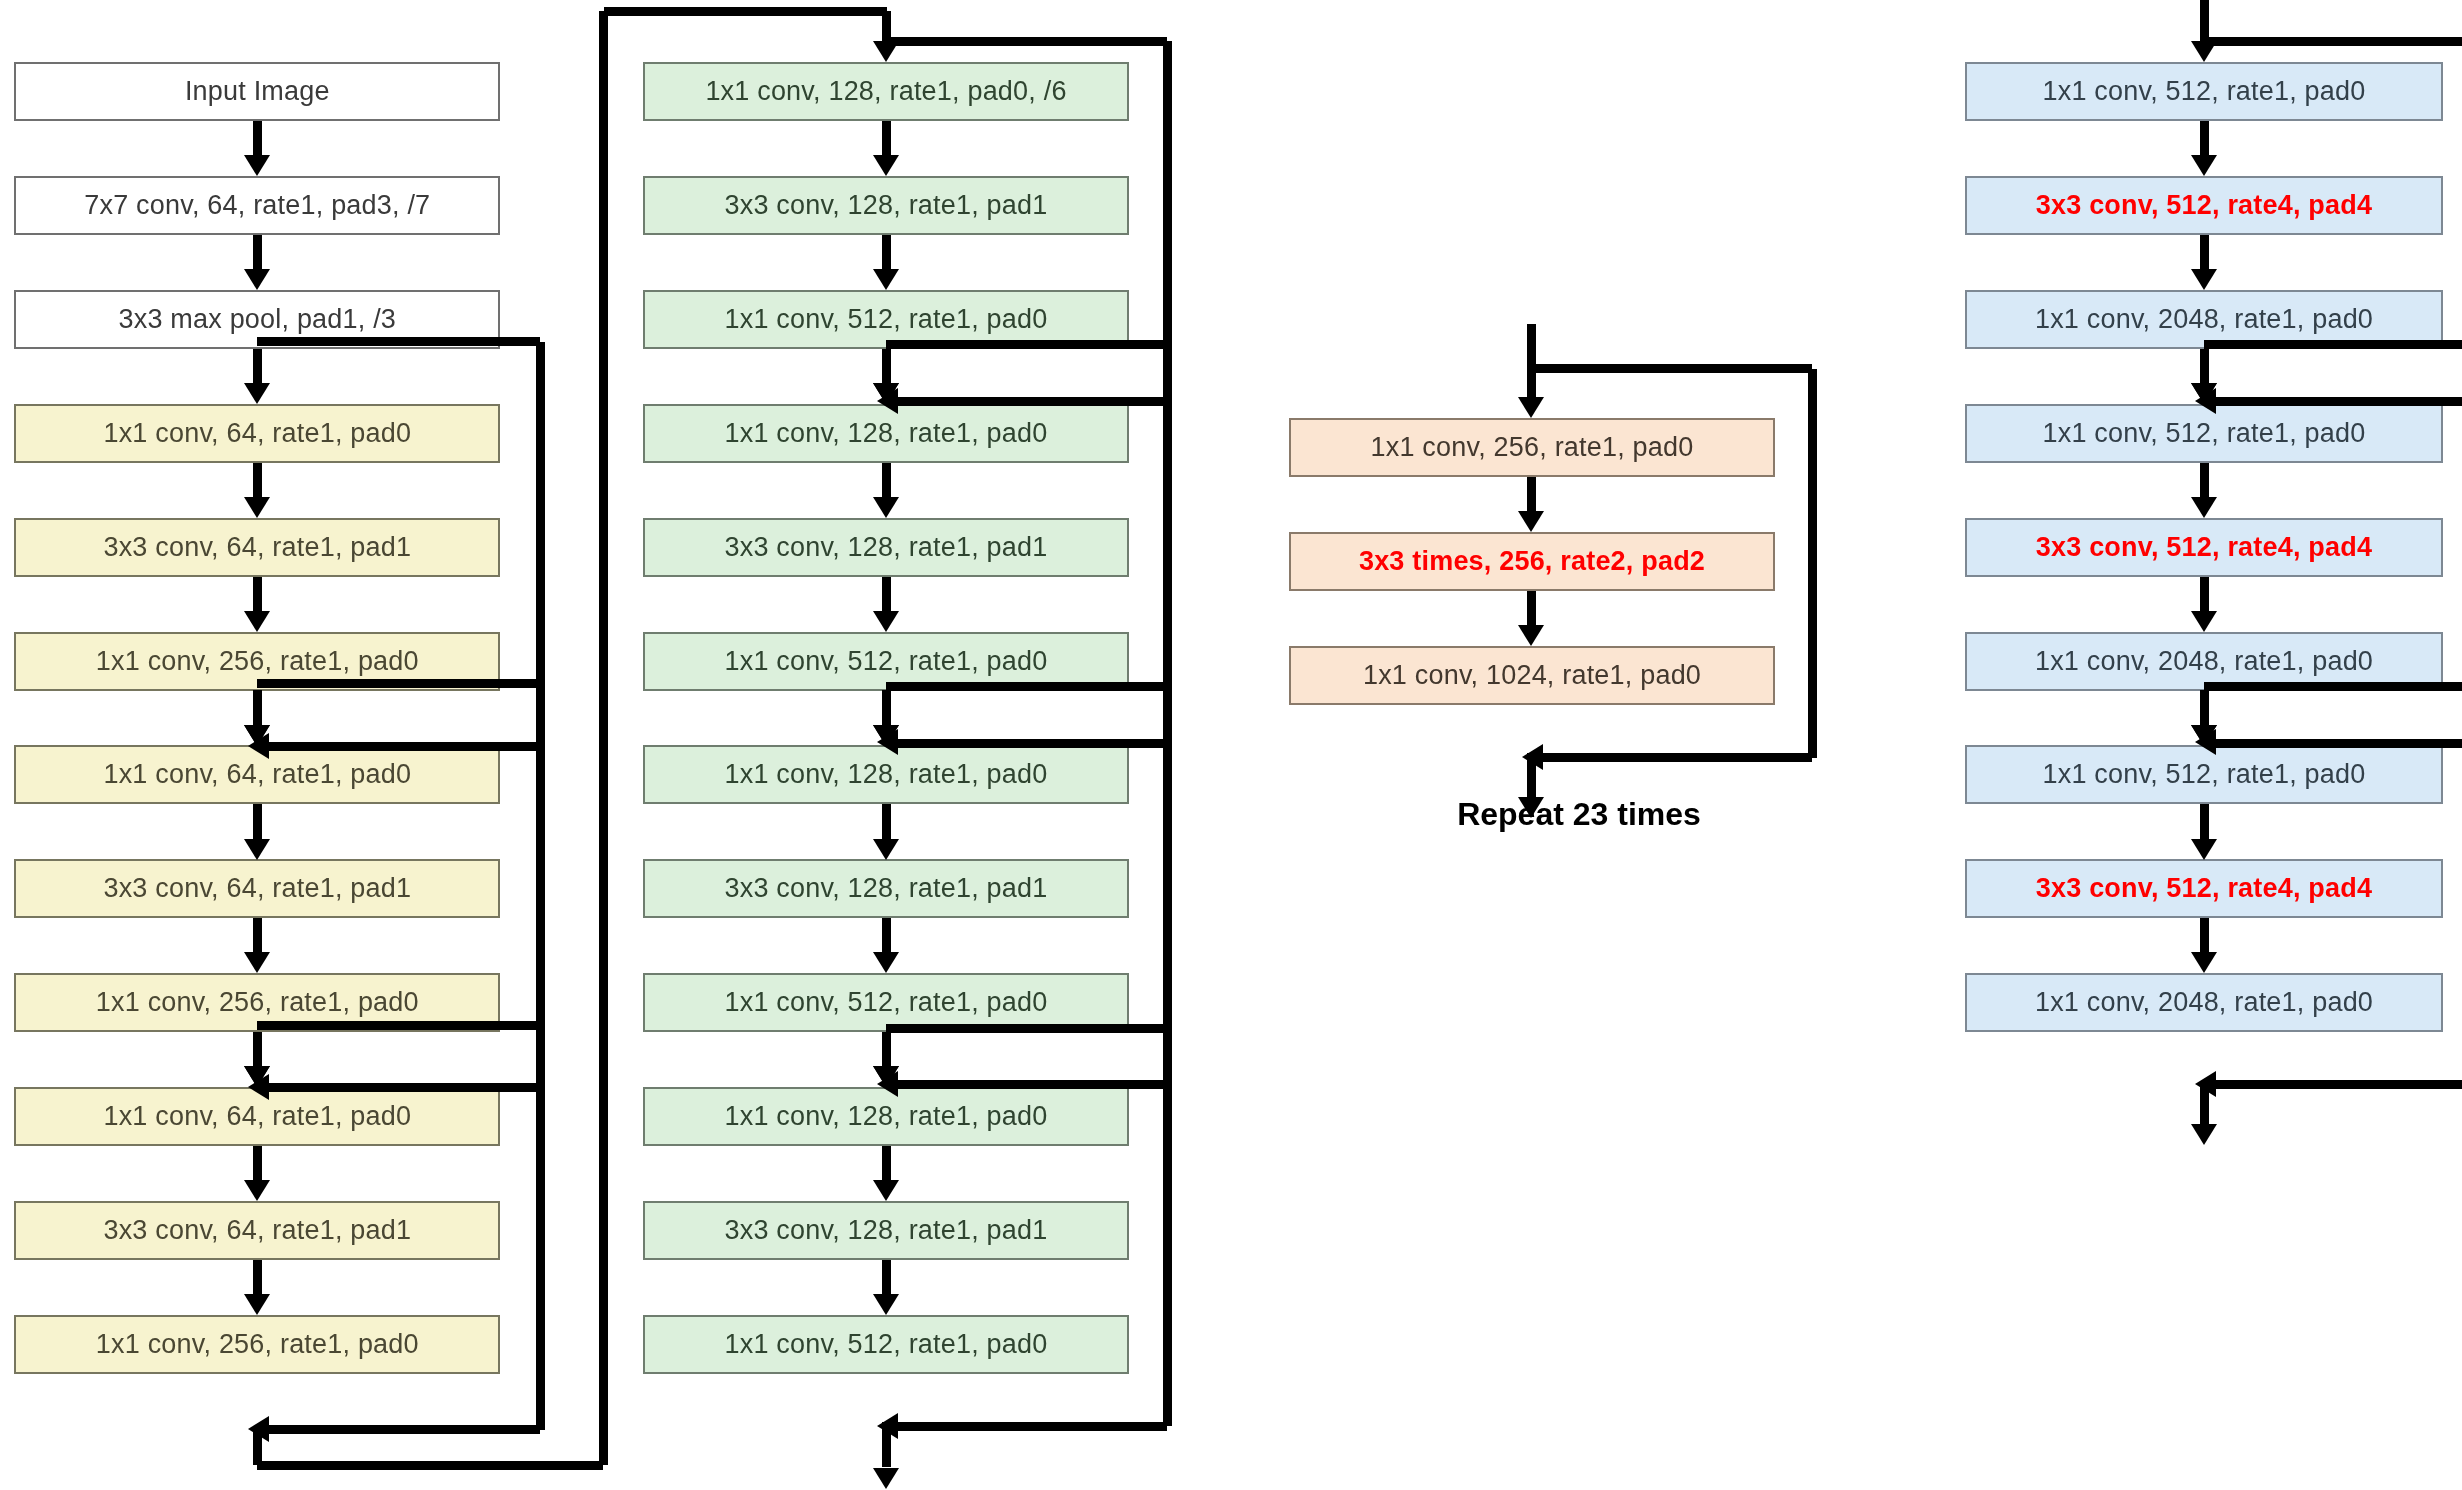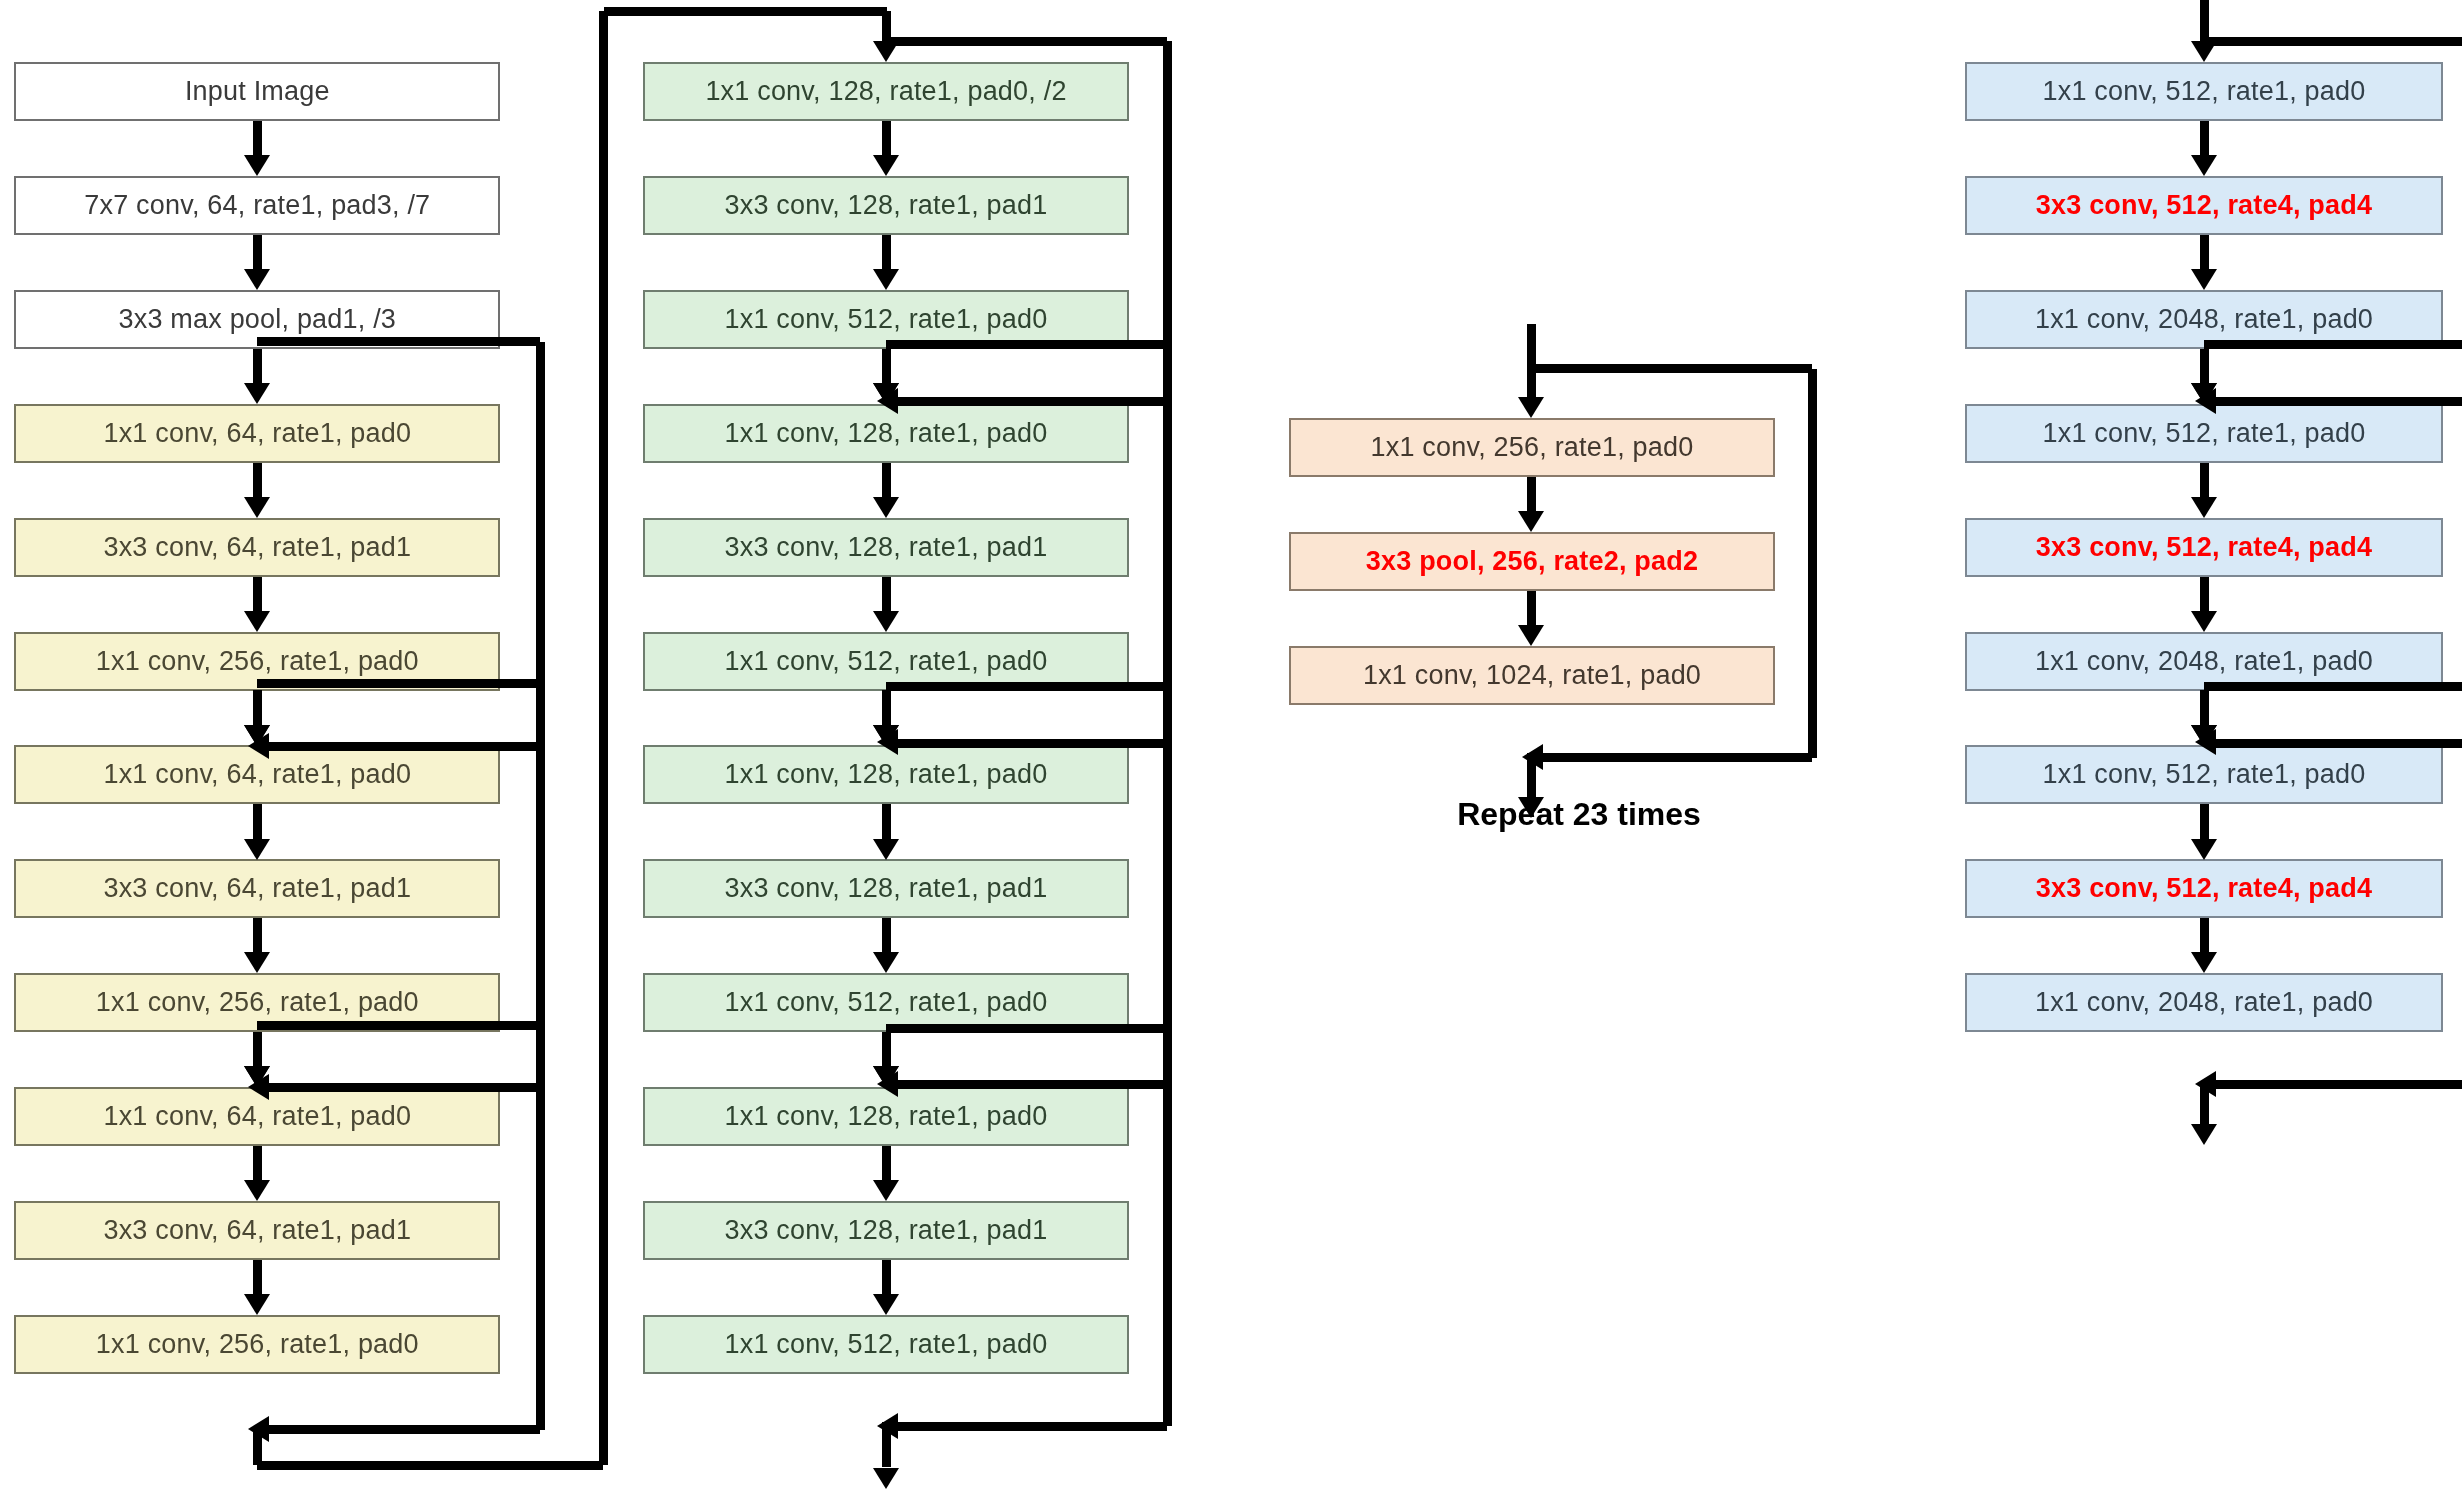--- a/index.html
+++ b/index.html
@@ -68,21 +68,21 @@
       <div class="blk yellow" style="left: 14.3px; top: 1201px; width: 486px; height: 59px;">
         <span>3x3 conv, 64, rate1, pad1</span>
       </div>
       <div class="blk yellow" style="left: 14.3px; top: 1315px; width: 486px; height: 59px;">
         <span>1x1 conv, 256, rate1, pad0</span>
       </div>
     </div>
 
   <div id="col2">
       <div class="blk green" style="left: 643px; top: 62px; width: 486px; height: 59px;">
-        <span>1x1 conv, 128, rate1, pad0, /2</span>
+        <span>1x1 conv, 128, rate1, pad0, /6</span>
       </div>
       <div class="blk green" style="left: 643px; top: 176px; width: 486px; height: 59px;">
         <span>3x3 conv, 128, rate1, pad1</span>
       </div>
       <div class="blk green" style="left: 643px; top: 290px; width: 486px; height: 59px;">
         <span>1x1 conv, 512, rate1, pad0</span>
       </div>
       <div class="blk green" style="left: 643px; top: 404px; width: 486px; height: 59px;">
         <span>1x1 conv, 128, rate1, pad0</span>
       </div>
@@ -110,21 +110,21 @@
       <div class="blk green" style="left: 643px; top: 1315px; width: 486px; height: 59px;">
         <span>1x1 conv, 512, rate1, pad0</span>
       </div>
     </div>
 
   <div id="col3">
       <div class="blk orange" style="left: 1289px; top: 418px; width: 486px; height: 59px;">
         <span>1x1 conv, 256, rate1, pad0</span>
       </div>
       <div class="blk orange red" style="left: 1289px; top: 532px; width: 486px; height: 59px;">
-        <span>3x3 pool, 256, rate2, pad2</span>
+        <span>3x3 times, 256, rate2, pad2</span>
       </div>
       <div class="blk orange" style="left: 1289px; top: 646px; width: 486px; height: 59px;">
         <span>1x1 conv, 1024, rate1, pad0</span>
       </div>
     </div>
 
   <div id="col4">
       <div class="blk blue-blk" style="left: 1965px; top: 62px; width: 478px; height: 59px;">
         <span>1x1 conv, 512, rate1, pad0</span>
       </div>

